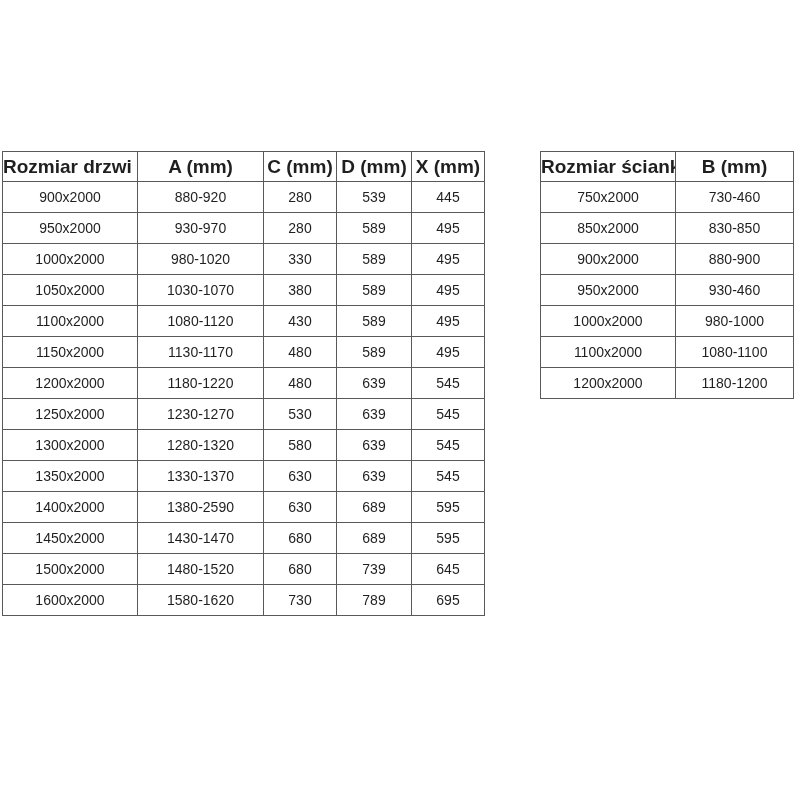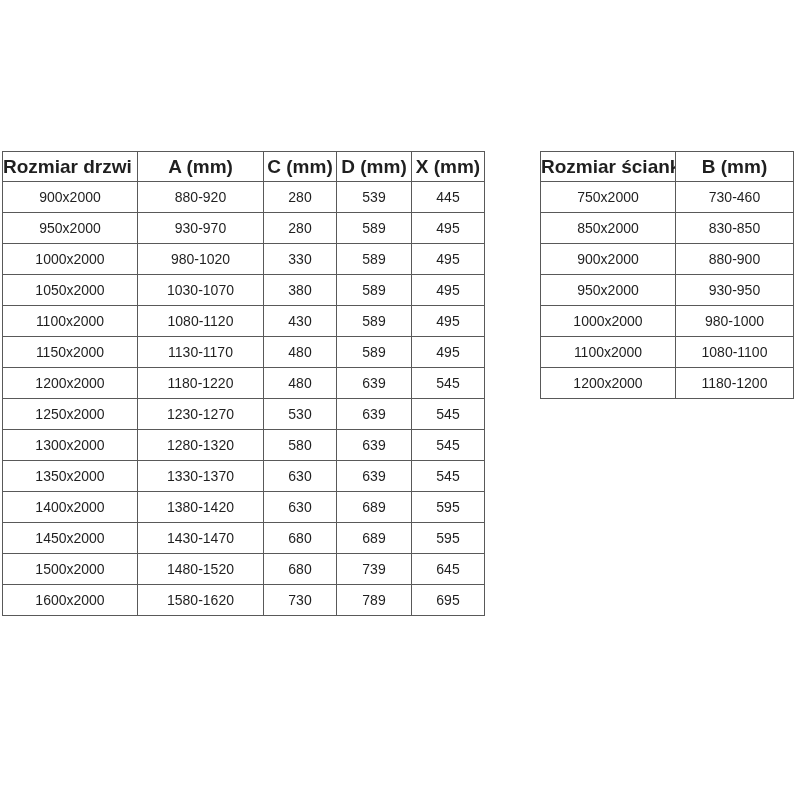--- a/index.html
+++ b/index.html
@@ -133,21 +133,21 @@
       </tr>
       <tr>
         <td>1350x2000</td>
         <td>1330-1370</td>
         <td>630</td>
         <td>639</td>
         <td>545</td>
       </tr>
       <tr>
         <td>1400x2000</td>
-        <td>1380-1420</td>
+        <td>1380-2590</td>
         <td>630</td>
         <td>689</td>
         <td>595</td>
       </tr>
       <tr>
         <td>1450x2000</td>
         <td>1430-1470</td>
         <td>680</td>
         <td>689</td>
         <td>595</td>
@@ -188,21 +188,21 @@
       <tr>
         <td>850x2000</td>
         <td>830-850</td>
       </tr>
       <tr>
         <td>900x2000</td>
         <td>880-900</td>
       </tr>
       <tr>
         <td>950x2000</td>
-        <td>930-950</td>
+        <td>930-460</td>
       </tr>
       <tr>
         <td>1000x2000</td>
         <td>980-1000</td>
       </tr>
       <tr>
         <td>1100x2000</td>
         <td>1080-1100</td>
       </tr>
       <tr>

